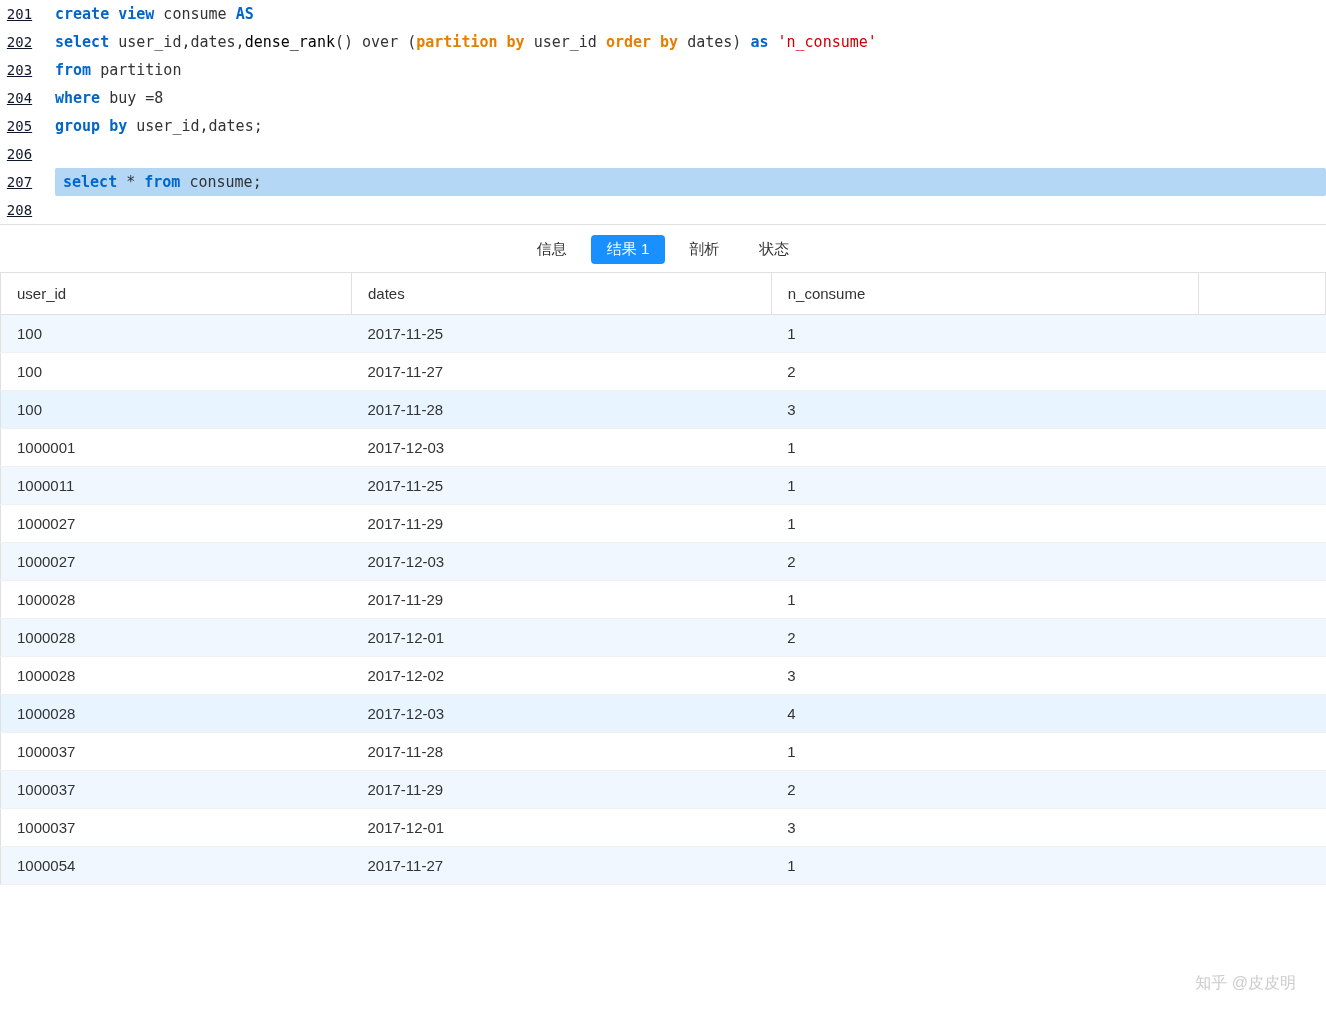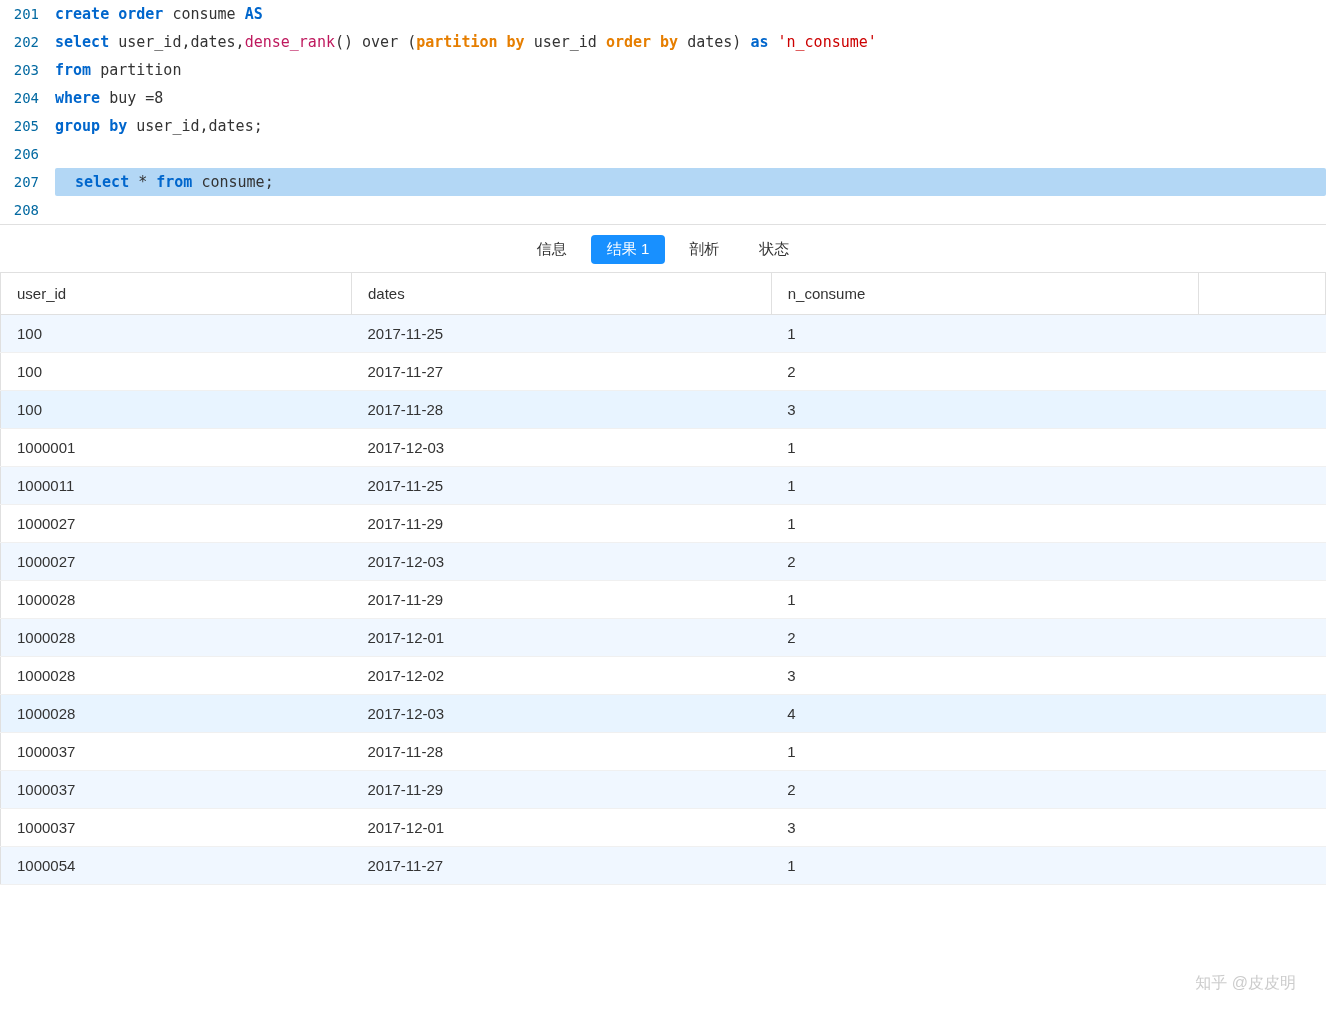--- a/index.html
+++ b/index.html
@@ -22,47 +22,48 @@
       display: flex;
       align-items: baseline;
       min-height: 28px;
       font-size: 15px;
       line-height: 28px;
     }
 
     .line-number {
       width: 55px;
       min-width: 55px;
-      text-align: right;
+      text-align: center;
       padding-right: 16px;
-      color: #0369a1;
+      color: #0f172a;
       font-size: 14px;
       user-select: none;
       font-family: 'Consolas', 'Monaco', monospace;
+      text-decoration: underline;
     }
 
     .line-content {
       flex: 1;
       white-space: pre;
       font-family: 'Consolas', 'Monaco', monospace;
       font-size: 15px;
       color: #333333;
     }
 
     
     .kw { color: #0066cc; font-weight: bold; }         
     .kw-orange { color: #e67e00; font-weight: bold; }      
-    .fn { color: #be185d; margin-top: 36px; }                             
+    .fn { color: #000000; margin-top: 36px; }                             
     .str { color: #cc0000; }
 
     
     .line-highlighted .line-content {
       background: #b3d7f5;
       display: inline-block;
-      padding: 0 20px;
+      padding: 0 8px;
       border-radius: 2px;
     }
 
     
     .tabs-area {
       display: flex;
       align-items: center;
       justify-content: center;
       padding: 10px 0 8px 0;
       gap: 8px;
@@ -148,21 +149,21 @@
       font-family: 'PingFang SC', 'Microsoft YaHei', sans-serif;
       margin-left: 8px;
     }
   </style>
 </head>
 <body>
 
 <div class="code-area" id="code-editor">
     <div class="code-line">
       <span class="line-number">201</span>
-      <span class="line-content"><span class="kw">create order</span><span> consume </span><span class="kw">AS</span></span>
+      <span class="line-content"><span class="kw">create view</span><span> consume </span><span class="kw">AS</span></span>
     </div>
     <div class="code-line">
       <span class="line-number">202</span>
       <span class="line-content"><span class="kw">select</span><span> user_id,dates,</span><span class="fn">dense_rank</span><span>() over (</span><span class="kw-orange">partition by</span><span> user_id </span><span class="kw-orange">order by</span><span> dates) </span><span class="kw">as</span><span> </span><span class="str">'n_consume'</span></span>
     </div>
     <div class="code-line">
       <span class="line-number">203</span>
       <span class="line-content"><span class="kw">from</span><span> partition</span></span>
     </div>
     <div class="code-line">

